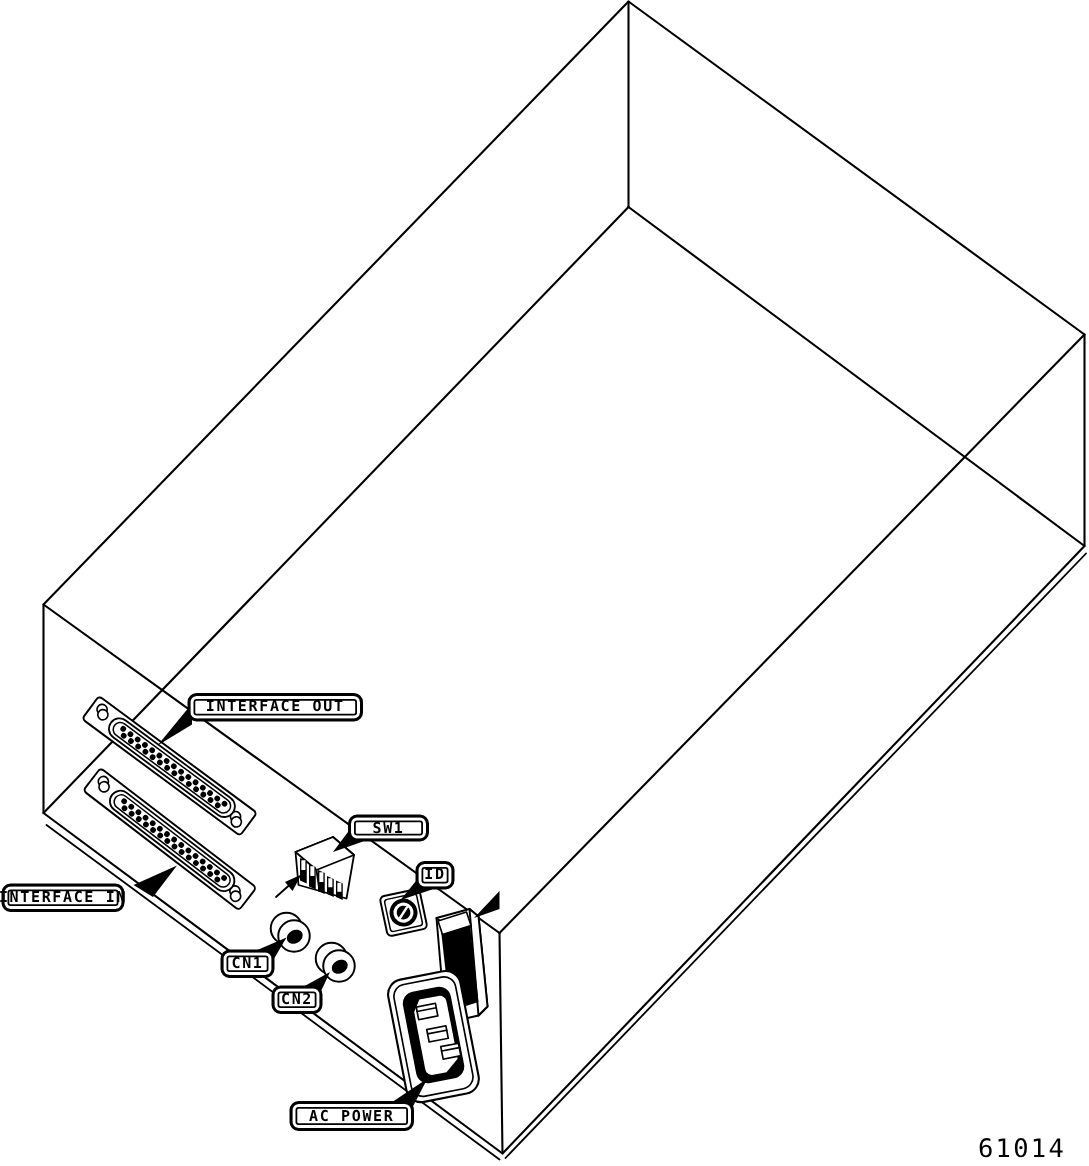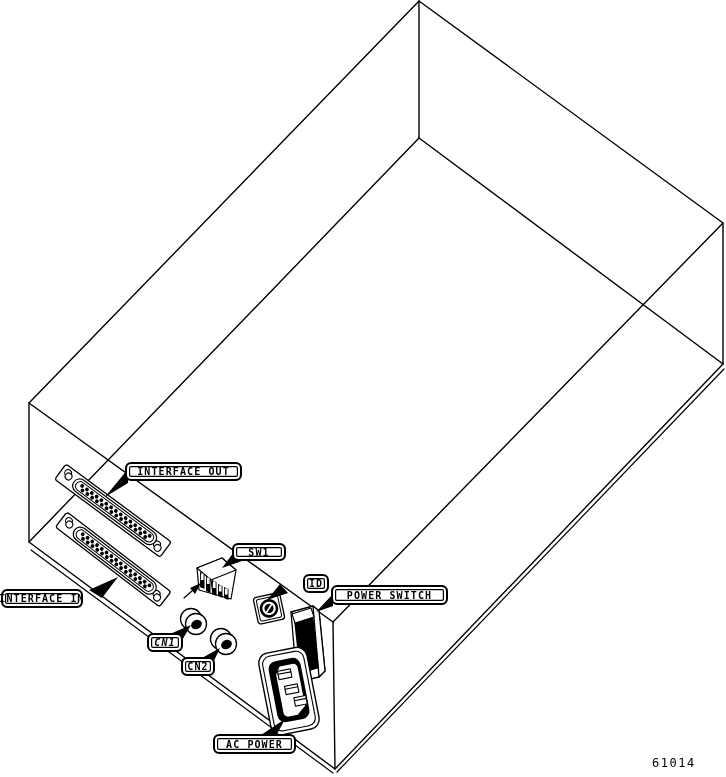--- a/index.html
+++ b/index.html
@@ -9,21 +9,21 @@
   }
   #lineart{position:absolute;left:0;top:0;}
   .callout{
     position:absolute;display:flex;align-items:center;justify-content:center;
     background:#ffffff;border:2px solid #000;border-radius:6px;
     box-shadow:inset 0 0 0 2px #fff, inset 0 0 0 3.2px #000;
     font-size:10px;font-weight:700;letter-spacing:1.1px;color:#000;
     white-space:nowrap;box-sizing:border-box;z-index:3;
   }
   .fig-number{
-    position:absolute;font-size:12px;letter-spacing:1.5px;color:#000;
+    position:absolute;font-size:17px;letter-spacing:1.5px;color:#000;
     font-weight:500;z-index:3;
   }
 </style>
 </head>
 <body>
 
 <div id="stage">
 
   <svg id="lineart" width="726" height="777" viewBox="0 0 726 777" fill="none" stroke="#000" stroke-width="1.4" stroke-linejoin="round" stroke-linecap="round">
 
@@ -206,37 +206,34 @@
   </div>
 
   <div class="callout" style="left:1px;top:589px;width:82px;height:19px;">
     <span>INTERFACE IN</span>
   </div>
 
   <div class="callout" style="left:232px;top:543px;width:54px;height:18px;">
     <span>SW1</span>
   </div>
 
-  <div class="callout" style="left:277px;top:574px;width:26px;height:19px;margin-left:26px;">
+  <div class="callout" style="left:277px;top:574px;width:26px;height:19px;">
     <span>ID</span>
   </div>
 
-  <div class="callout" style="left:331px;top:585px;width:117px;height:20px;">
-    <span>POWER SWITCH</span>
-  </div>
-
-  <div class="callout" style="left:147px;top:633px;width:36px;height:19px;font-style:italic;">
+
+  <div class="callout" style="left:147px;top:633px;width:36px;height:19px;">
     <span>CN1</span>
   </div>
 
   <div class="callout" style="left:181px;top:657px;width:34px;height:19px;text-align:right;">
     <span>CN2</span>
   </div>
 
-  <div class="callout" style="left:193px;top:734px;width:83px;height:20px;margin-left:20px;">
+  <div class="callout" style="left:193px;top:734px;width:83px;height:20px;">
     <span>AC POWER</span>
   </div>
 
   <div class="fig-number" style="left:652px;top:756px;">
     <span>61014</span>
   </div>
 
 </div>
 
 </body></html>

